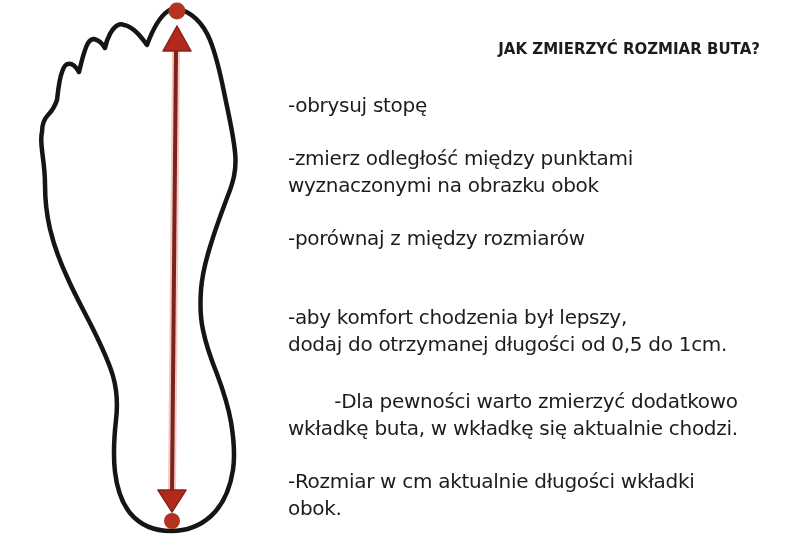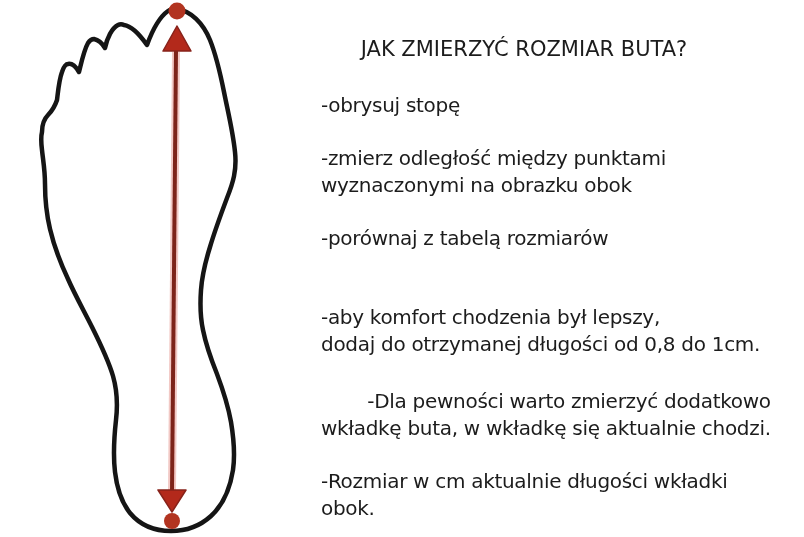--- a/index.html
+++ b/index.html
@@ -27,28 +27,28 @@
   }
   .text-block {
     position: absolute;
     font-size: 20px;
     line-height: 27px;
     letter-spacing: -0.3px;
     white-space: nowrap;
   }
   .heading {
     position: absolute;
-    font-weight: normal;
-    font-size: 21px;
+    font-weight: bold;
+    font-size: 15px;
     line-height: 24px;
     letter-spacing: 0px;
-    text-align: center;
+    text-align: right;
     white-space: nowrap;
   }
-  .line { display: block; margin-left: 33px; }
+  .line { display: block; }
   #guide-title   { left: 288px; top: 37px;  width: 472px; }
   #step-1        { left: 288px; top: 92px;  }
   #step-2        { left: 288px; top: 145px; }
   #step-3        { left: 288px; top: 225px; }
   #tips-heading  { left: 288px; top: 270px; width: 382px; }
   #tip-1         { left: 288px; top: 304px; }
   #tip-2         { left: 288px; top: 388px; text-align: right; }
   #tip-3         { left: 288px; top: 468px; }
 </style>
 </head>
@@ -115,27 +115,27 @@
   <div class="text-block" id="step-1">
     <span class="line">-obrysuj stopę</span>
   </div>
 
   <div class="text-block" id="step-2">
     <span class="line">-zmierz odległość między punktami</span>
     <span class="line">wyznaczonymi na obrazku obok</span>
   </div>
 
   <div class="text-block" id="step-3">
-    <span class="line">-porównaj z tabelą rozmiarów</span>
+    <span class="line">-porównaj z między rozmiarów</span>
   </div>
 
 
   <div class="text-block" id="tip-1">
     <span class="line">-aby komfort chodzenia był lepszy,</span>
-    <span class="line">dodaj do otrzymanej długości od 0,8 do 1cm.</span>
+    <span class="line">dodaj do otrzymanej długości od 0,5 do 1cm.</span>
   </div>
 
   <div class="text-block" id="tip-2">
     <span class="line">-Dla pewności warto zmierzyć dodatkowo</span>
     <span class="line">wkładkę buta, w wkładkę się aktualnie chodzi.</span>
   </div>
 
   <div class="text-block" id="tip-3">
     <span class="line">-Rozmiar w cm aktualnie długości wkładki</span>
     <span class="line">obok.</span>

